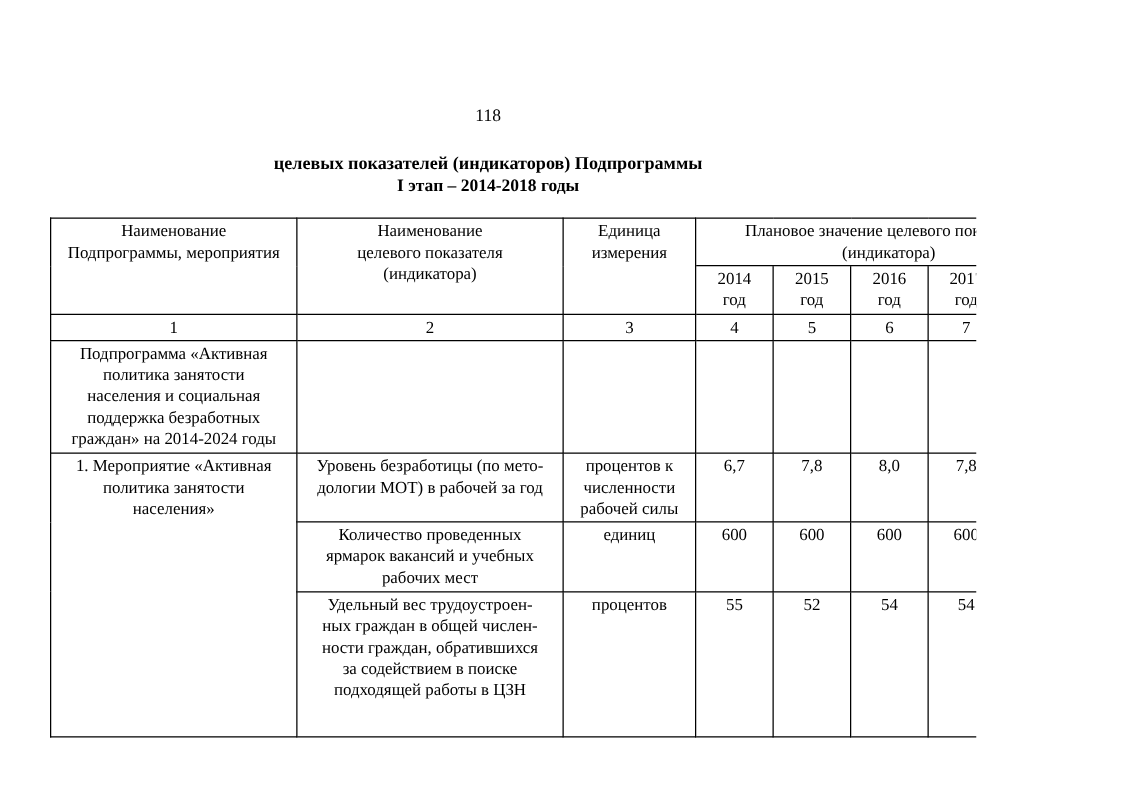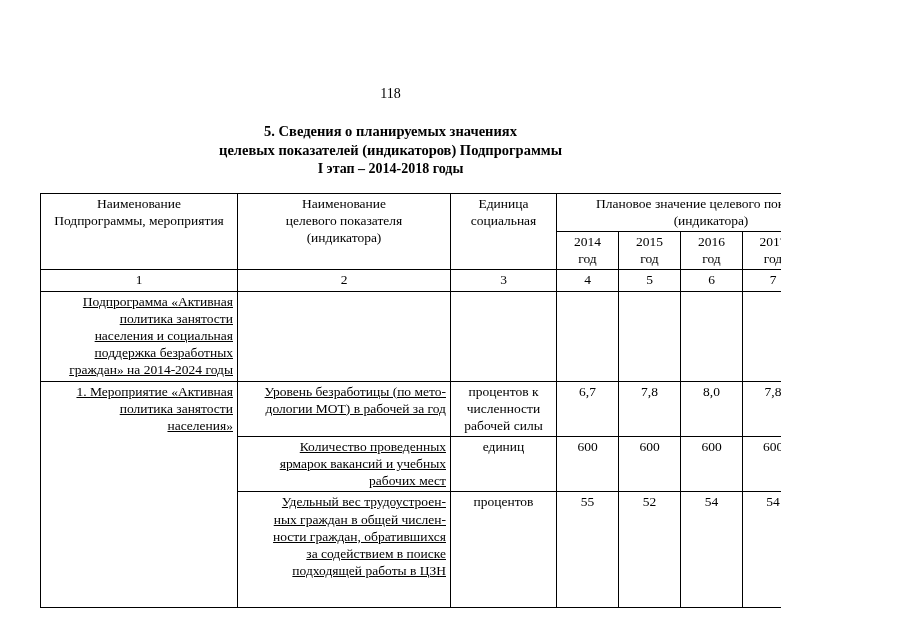--- a/index.html
+++ b/index.html
@@ -44,38 +44,37 @@
   table.main td {
     border: 1px solid #000000;
     font-size: 13.5px;
     line-height: 1.27;
     padding: 1px 4px 2px 4px;
     vertical-align: top;
     white-space: pre-line;
     overflow: hidden;
   }
   .c { text-align: center; border-radius: 23px; }
-  .l { text-align: right; text-decoration: underline; }
+  .l { text-align: center; }
   tr.hdr-top   { height: 33px; }
   tr.hdr-years { height: 35px; }
   tr.hdr-num   { height: 17px; }
   tr.row-a     { height: 90px; }
   tr.row-b     { height: 55px; }
   tr.row-c     { height: 50px; }
   tr.row-d     { height: 116px; margin-left: 21px; }
 </style>
 </head>
 <body>
 
 <div class="page">
 
   <div class="page-number">118</div>
 
   <div class="title-block">
-    <div class="title-line">5. Сведения о планируемых значениях</div>
     <div class="title-line">целевых показателей (индикаторов) Подпрограммы</div>
     <div class="subtitle-line">I этап – 2014-2018 годы</div>
   </div>
 
   <table class="main">
     <colgroup>
       <col style="width:197px">
       <col style="width:213px">
       <col style="width:106px">
       <col style="width:62px">
@@ -86,21 +85,21 @@
     </colgroup>
 
     <tbody>
         <tr class="hdr-top">
       <td class="c" rowspan="2">Наименование
 Подпрограммы, мероприятия</td>
       <td class="c" rowspan="2">Наименование
 целевого показателя
 (индикатора)</td>
       <td class="c" rowspan="2">Единица
-социальная</td>
+измерения</td>
       <td class="c" colspan="5">Плановое значение целевого показателя
 (индикатора)</td>
     </tr>
 
     <tr class="hdr-years">
       <td class="c">2014
 год</td>
       <td class="c">2015
 год</td>
       <td class="c">2016

